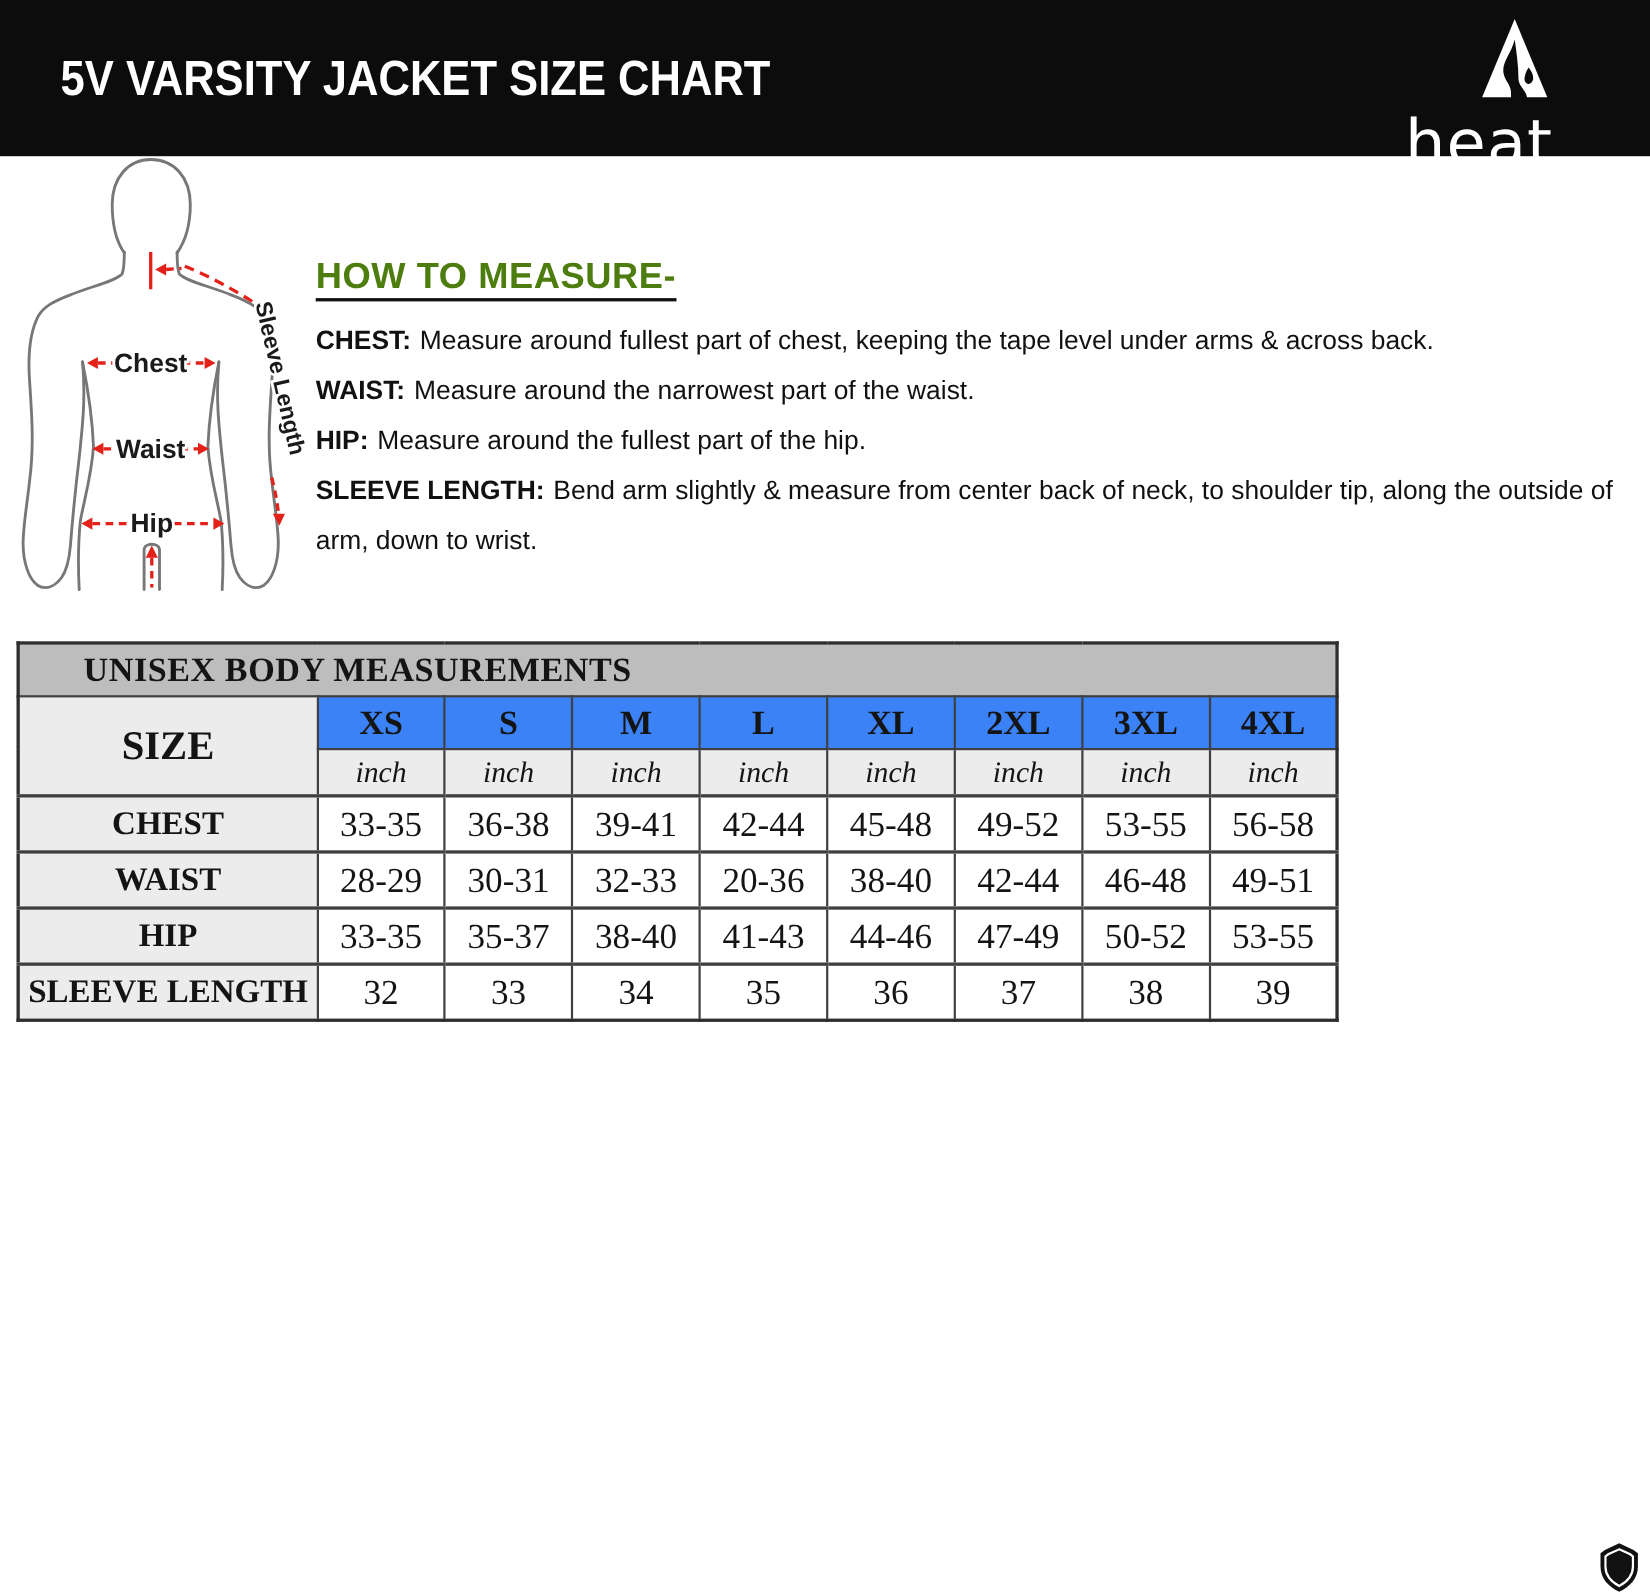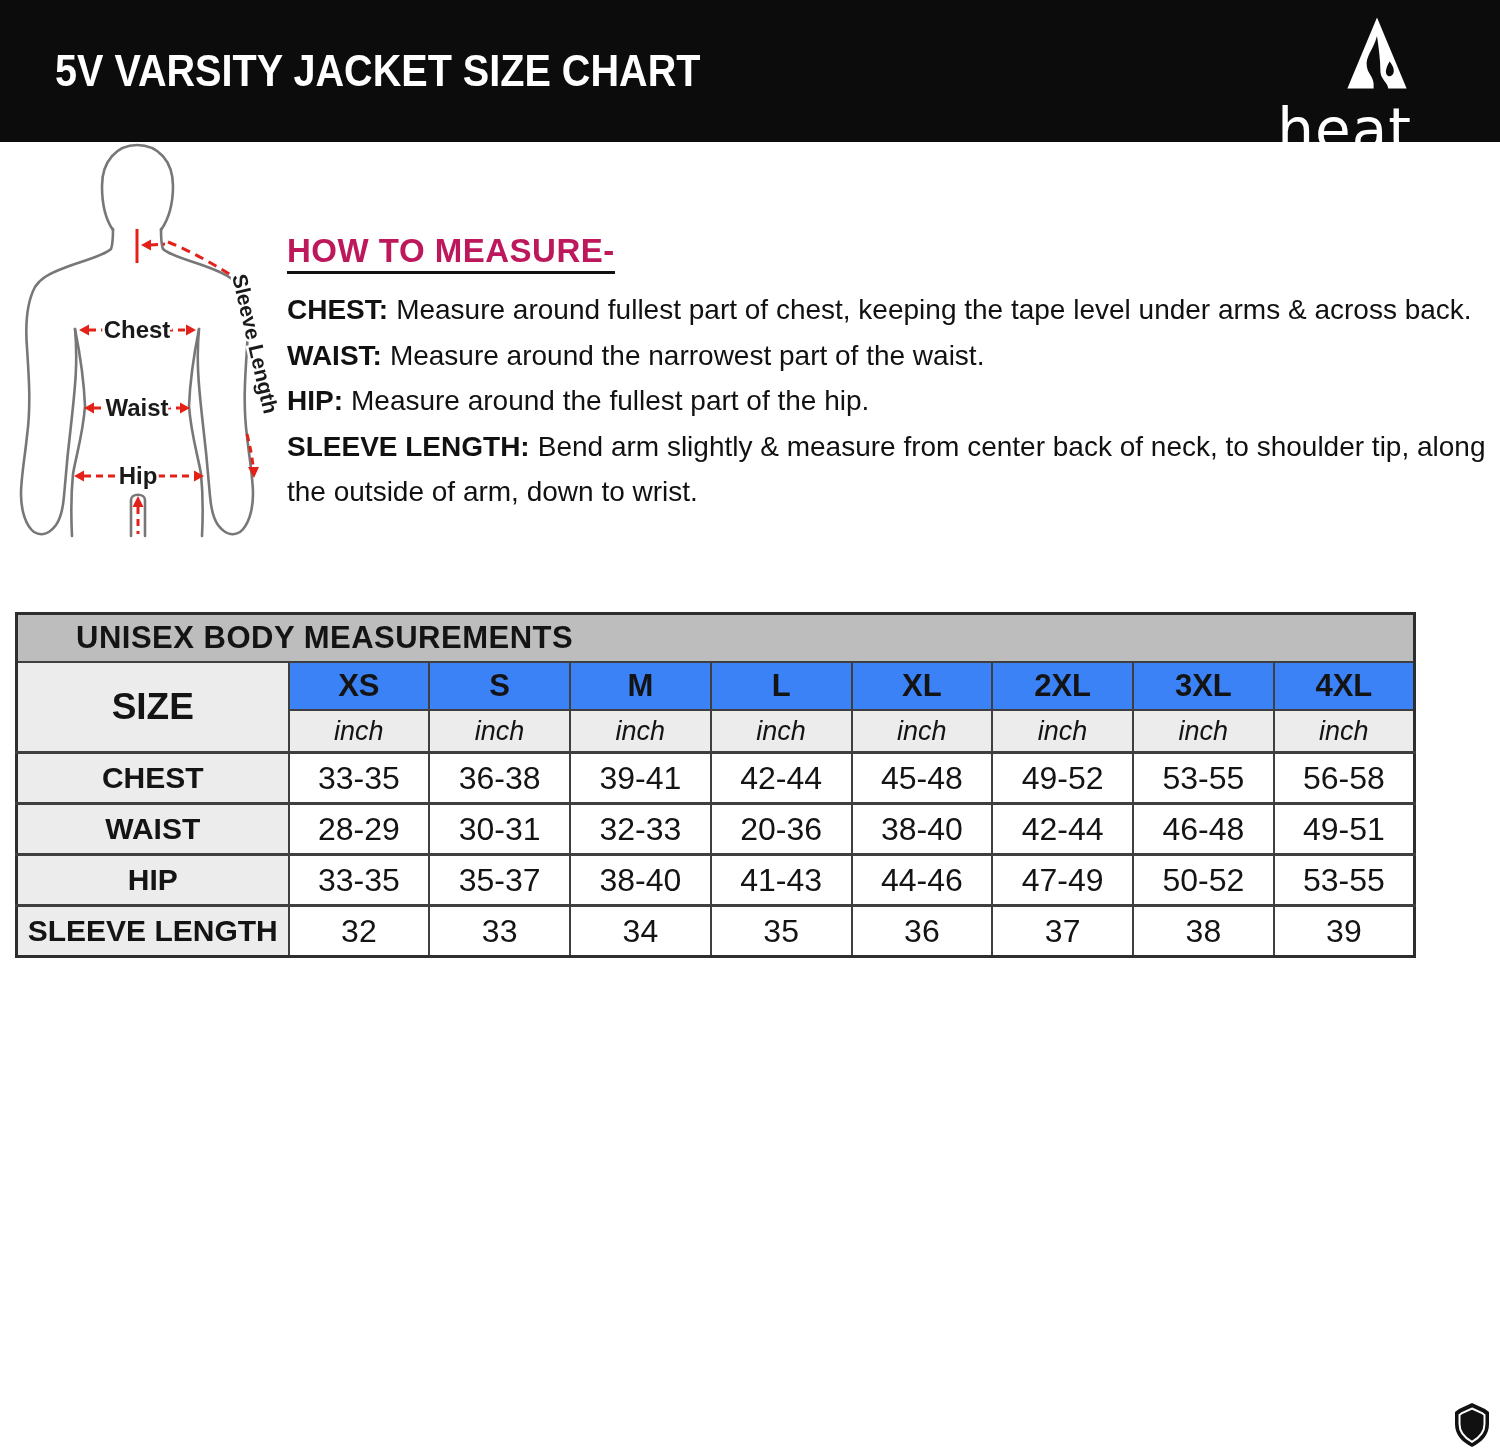--- a/index.html
+++ b/index.html
@@ -22,31 +22,32 @@
     color:#ffffff;font-size:58px;font-family:"DejaVu Sans",sans-serif;
     letter-spacing:1px;line-height:1;padding-bottom:10px;
   }
   .brand svg{display:block;margin:0 2px;}
   .brand .tm{color:#ffffff;font-size:14px;padding-bottom:12px;padding-left:3px;font-family:"DejaVu Sans",sans-serif;}
   
   .diagram{position:absolute;left:18px;top:126px;width:262px;height:448px;}
   
   .measure{position:absolute;left:287px;top:232px;width:1208px;}
   .measure h2{
-    margin:0;font-size:33px;font-weight:bold;color:#be185d;display:inline-block;
+    margin:0;font-size:33px;font-weight:bold;color:#4d7c0f;display:inline-block;
     border-bottom:3px solid #111;padding-bottom:1px;letter-spacing:0.5px;
   }
-  .measure p{margin:0;font-size:28px;line-height:45.5px;color:#111;}
+  .measure p{margin:0;font-size:24px;line-height:45.5px;color:#111;}
   .measure p.first{margin-top:13px;}
   .measure strong{padding-right:8px;}
   
   table.size-chart{
-    position:absolute;left:15px;top:612px;width:1401px;
+    position:absolute;left:15px;top:583px;width:1202px;
     border-collapse:collapse;table-layout:fixed;
     border:3px solid #2e2e2e;
+    font-family:Liberation Serif, serif;
   }
   table.size-chart col.c0{width:272px;}
   table.size-chart th,table.size-chart td{
     border:2px solid #3f3f3f;text-align:center;vertical-align:middle;padding:0;
   }
   .title-cell{
     background:#bdbdbd;text-align:left !important;padding-left:58px !important;
     font-size:31px;font-weight:bold;height:46px;letter-spacing:0.5px;
   }
   .size-head{background:#ececec;font-size:37px;font-weight:bold;height:46px;}

